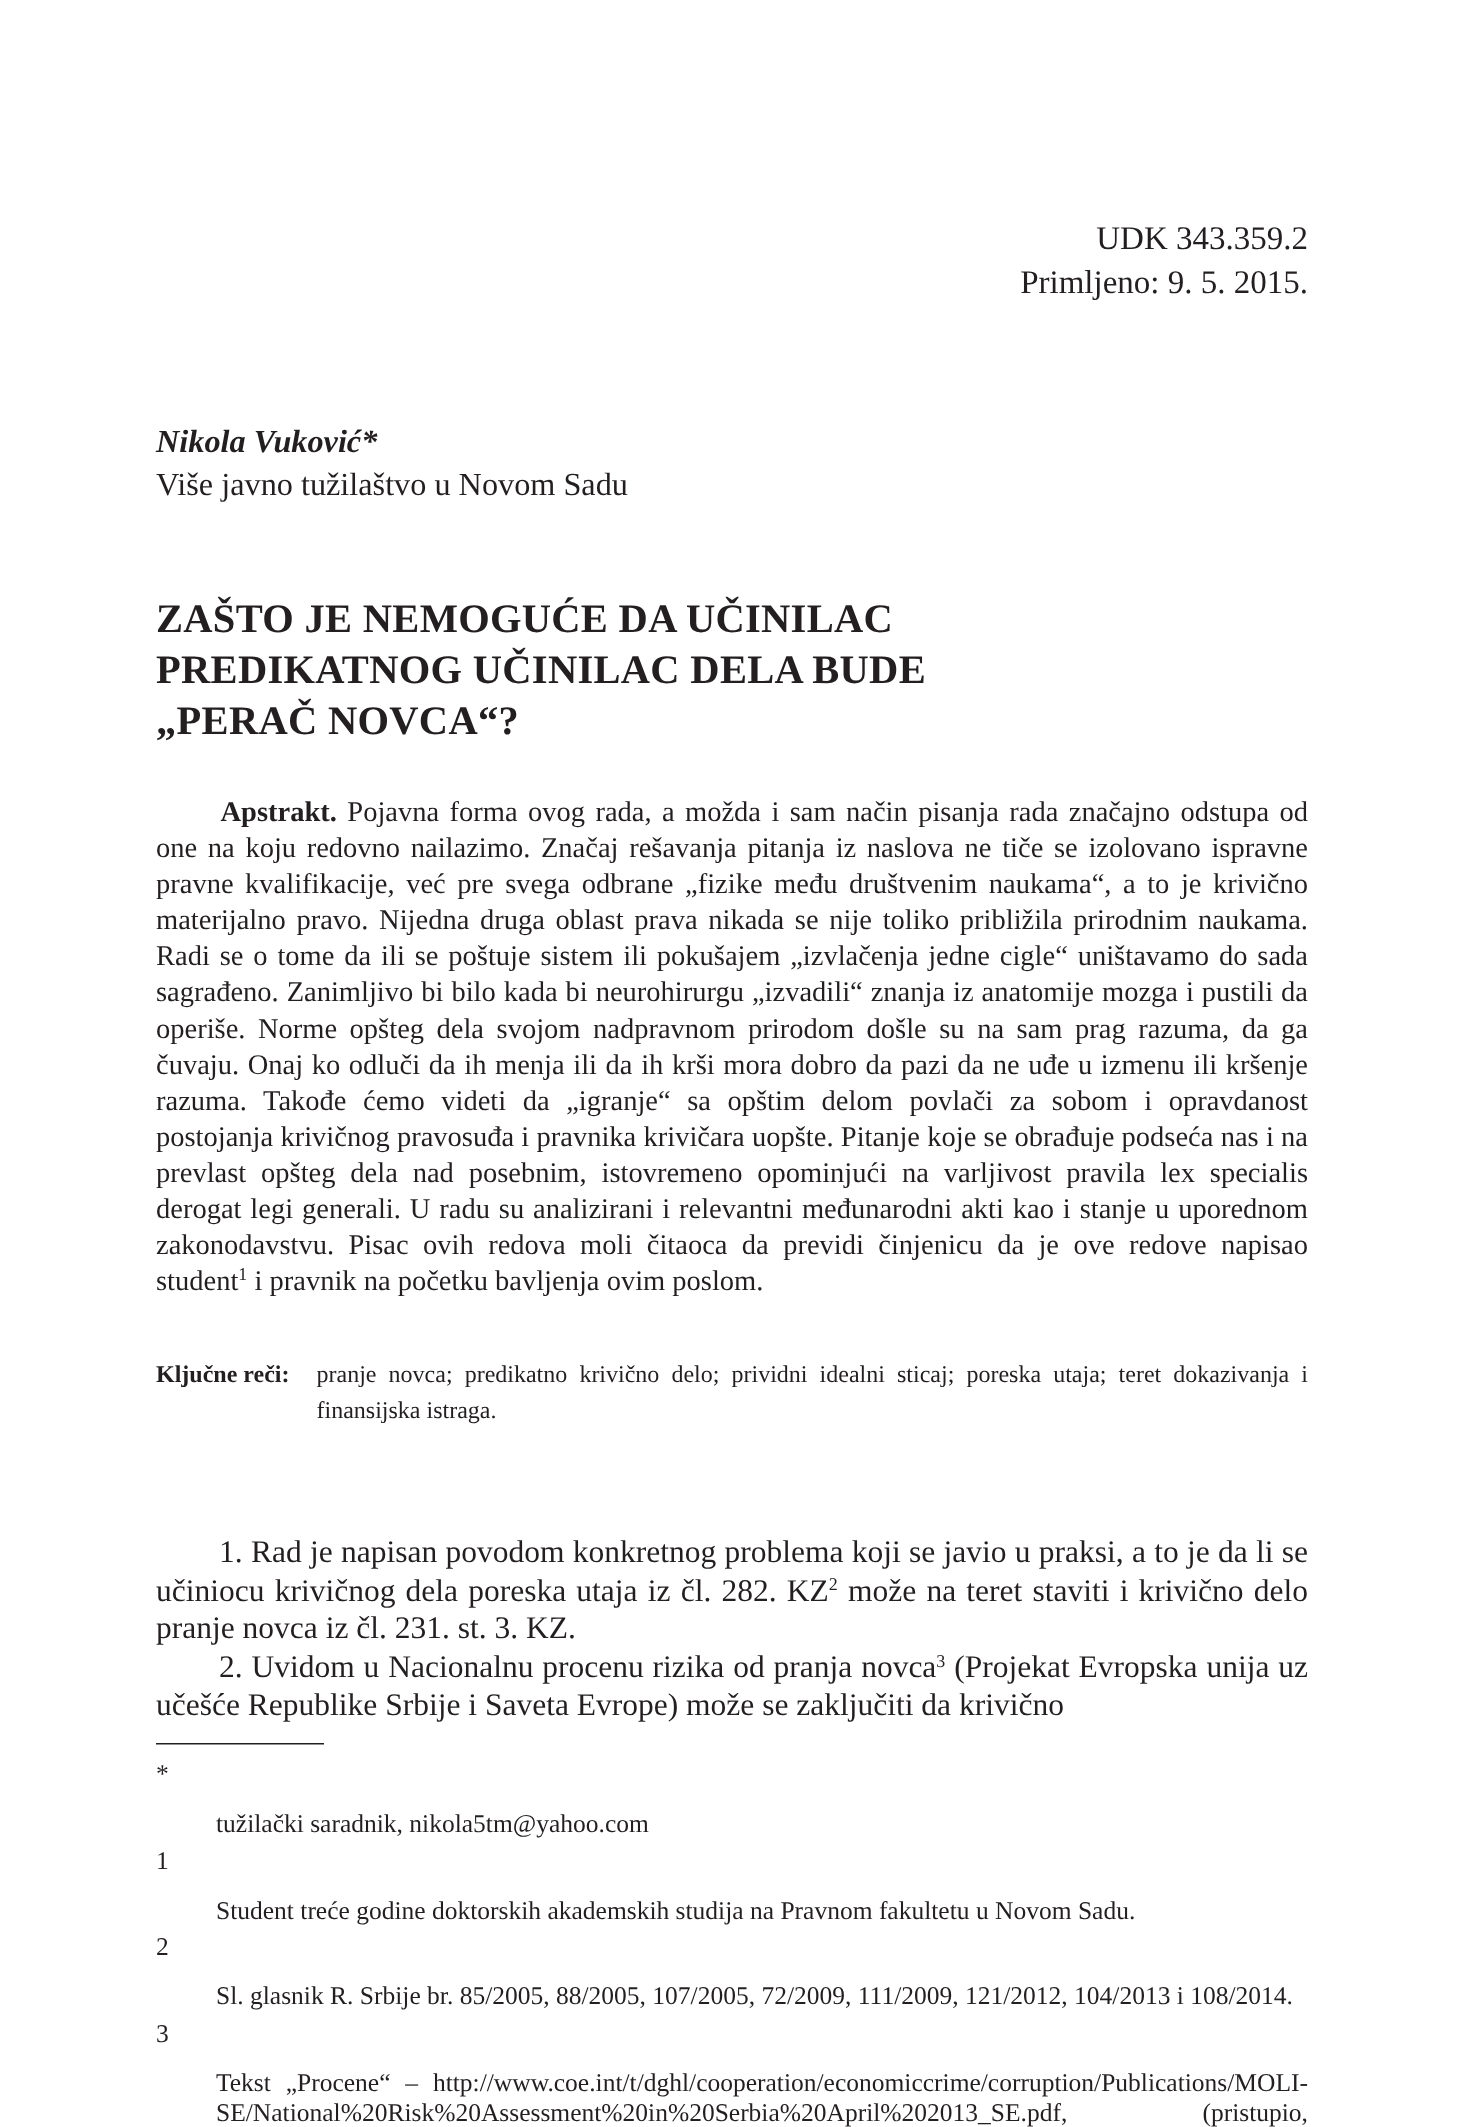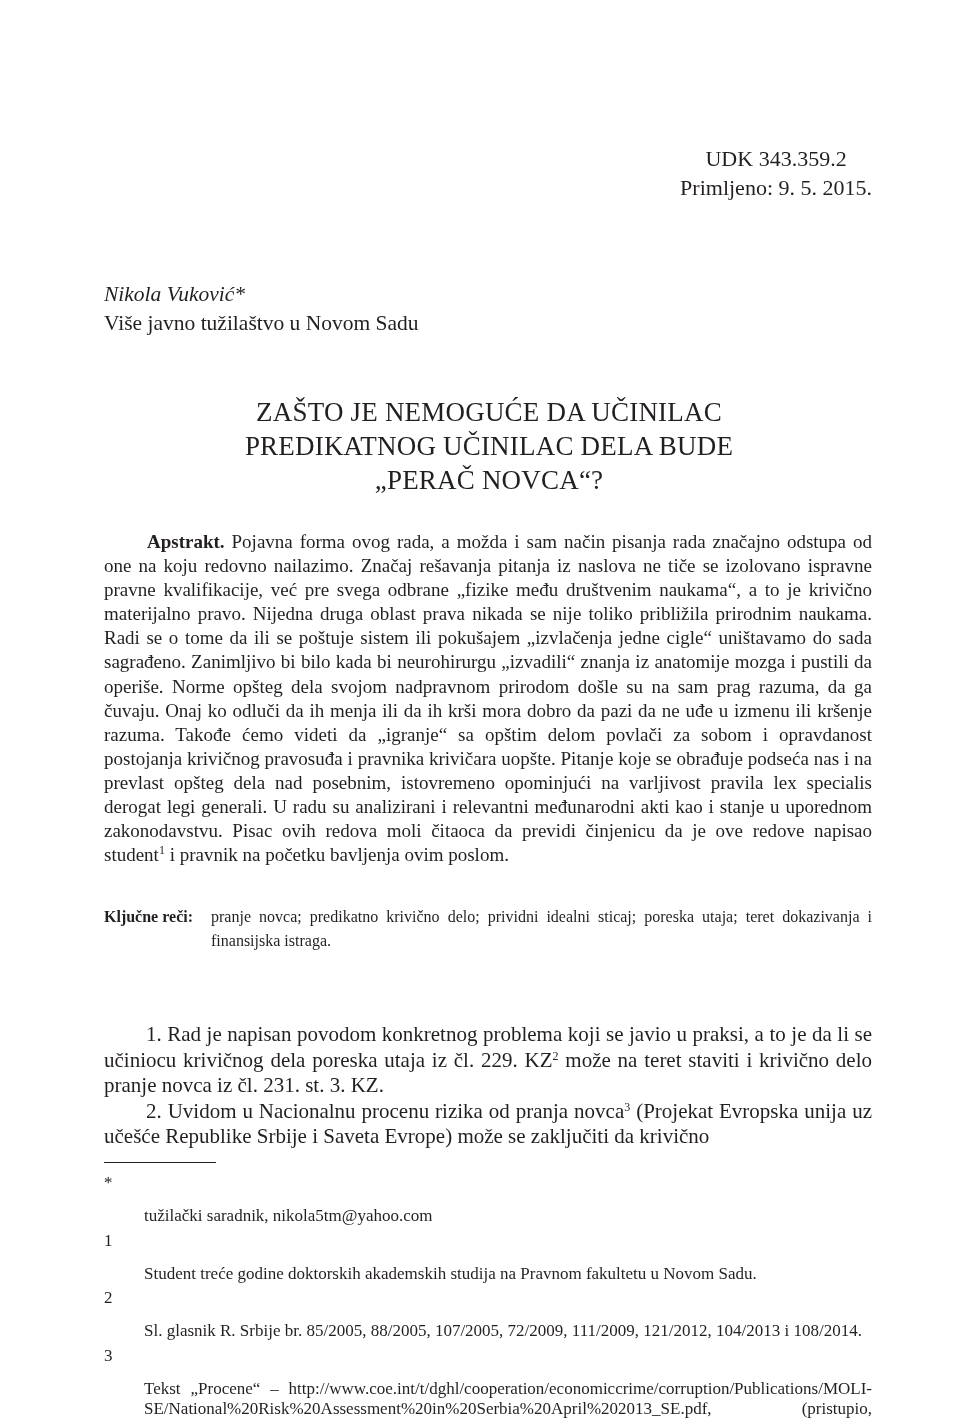--- a/index.html
+++ b/index.html
@@ -1,24 +1,24 @@
 <!DOCTYPE html>
 <html><head>
   <meta charset="utf-8">
   <style>
     html, body { margin: 0; padding: 0; background: #ffffff; }
     body { width: 975px; height: 1418px; position: relative; overflow: hidden;
       font-family: "Liberation Serif", "DejaVu Serif", serif; color: #231f20; }
-    .udk { position: absolute; right: 103px; top: 144px; text-align: center;
+    .udk { position: absolute; right: 103px; top: 144px; text-align: right;
       font-size: 22px; line-height: 29px; }
     .udk div { white-space: nowrap; }
     .author { position: absolute; left: 104px; top: 280px; font-size: 21.5px; line-height: 29px; }
-    .author .name { font-style: italic; }
-    .title { position: absolute; left: 104px; width: 770px; top: 395px; text-align: center;
-      font-weight: normal; font-size: 27px; line-height: 34px; letter-spacing: 0.2px; }
+    .author .name { font-style: italic; font-weight: bold; }
+    .title { position: absolute; left: 104px; width: 770px; top: 395px; 
+      font-weight: bold; font-size: 27px; line-height: 34px; letter-spacing: 0.2px; }
     .abstract { position: absolute; left: 104px; width: 768px; top: 530px;
       font-size: 19px; line-height: 24.1px; text-align: justify; hyphens: manual; }
     .abstract b { font-weight: bold; margin-left: 43px; }
     .abstract sup, .body sup { font-size: 12px; line-height: 0; vertical-align: 7px; }
     .keywords { position: absolute; left: 104px; width: 768px; top: 905px;
       font-size: 16px; line-height: 24px; display: flex; }
     .keywords .kw-label { font-weight: bold; white-space: nowrap; padding-right: 6px; }
     .keywords .kw-text { flex: 1; text-align: justify; margin-left: 12px; }
     .body { position: absolute; left: 104px; width: 768px; top: 1022px;
       font-size: 21px; line-height: 25.5px; text-align: justify; }
@@ -51,21 +51,21 @@
 </div>
 
 <div class="abstract"><b>Apstrakt.</b><span> Pojavna forma ovog rada, a možda i sam način pisanja rada značajno odstupa od one na koju redovno nailazimo. Značaj rešavanja pitanja iz naslova ne tiče se izolovano ispravne pravne kvalifikacije, već pre svega odbrane „fizike među društvenim naukama“, a to je krivično materijalno pravo. Nijedna druga oblast prava nikada se nije toliko približila prirodnim naukama. Radi se o tome da ili se poštuje sistem ili pokušajem „izvlačenja jedne cigle“ uništavamo do sada sagrađeno. Zanimljivo bi bilo kada bi neurohirurgu „izvadili“ znanja iz anatomije mozga i pustili da operiše. Norme opšteg dela svojom nadpravnom pri­rodom došle su na sam prag razuma, da ga čuvaju. Onaj ko odluči da ih menja ili da ih krši mora dobro da pazi da ne uđe u izmenu ili kršenje razuma. Takođe ćemo videti da „igranje“ sa opštim delom povlači za sobom i opravdanost postojanja krivičnog pravosuđa i pravnika krivičara uopšte. Pitanje koje se obrađuje podseća nas i na prevlast opšteg dela nad poseb­nim, istovremeno opominjući na varljivost pravila lex specialis derogat legi generali. U radu su analizirani i relevantni međunarodni akti kao i stanje u uporednom zakonodavstvu. Pisac ovih redova moli čitaoca da previdi činjenicu da je ove redove napisao student</span><sup>1</sup><span> i pravnik na početku bavljenja ovim poslom.</span></div>
 
 <div class="keywords">
   <span class="kw-label">Ključne reči:</span>
   <span class="kw-text">pranje novca; predikatno krivično delo; prividni idealni sticaj; poreska utaja; teret dokazivanja i finansijska istraga.</span>
 </div>
 
 <div class="body">
-  <p><span>1. Rad je napisan povodom konkretnog problema koji se javio u praksi, a to je da li se učiniocu krivičnog dela poreska utaja iz čl. 229. KZ</span><sup>2</sup><span> može na teret staviti i krivično delo pranje novca iz čl. 231. st. 3. KZ.</span></p>
+  <p><span>1. Rad je napisan povodom konkretnog problema koji se javio u praksi, a to je da li se učiniocu krivičnog dela poreska utaja iz čl. 282. KZ</span><sup>2</sup><span> može na teret staviti i krivično delo pranje novca iz čl. 231. st. 3. KZ.</span></p>
   <p><span>2. Uvidom u Nacionalnu procenu rizika od pranja novca</span><sup>3</sup><span> (Projekat Evropska unija uz učešće Republike Srbije i Saveta Evrope) može se zaključiti da krivično</span></p>
 </div>
 
 <div class="fn-rule"></div>
 
 <div class="footnotes">
   <div class="fn">
     <span class="mark">*</span>
     <span class="txt">tužilački saradnik, nikola5tm@yahoo.com</span>
   </div>

